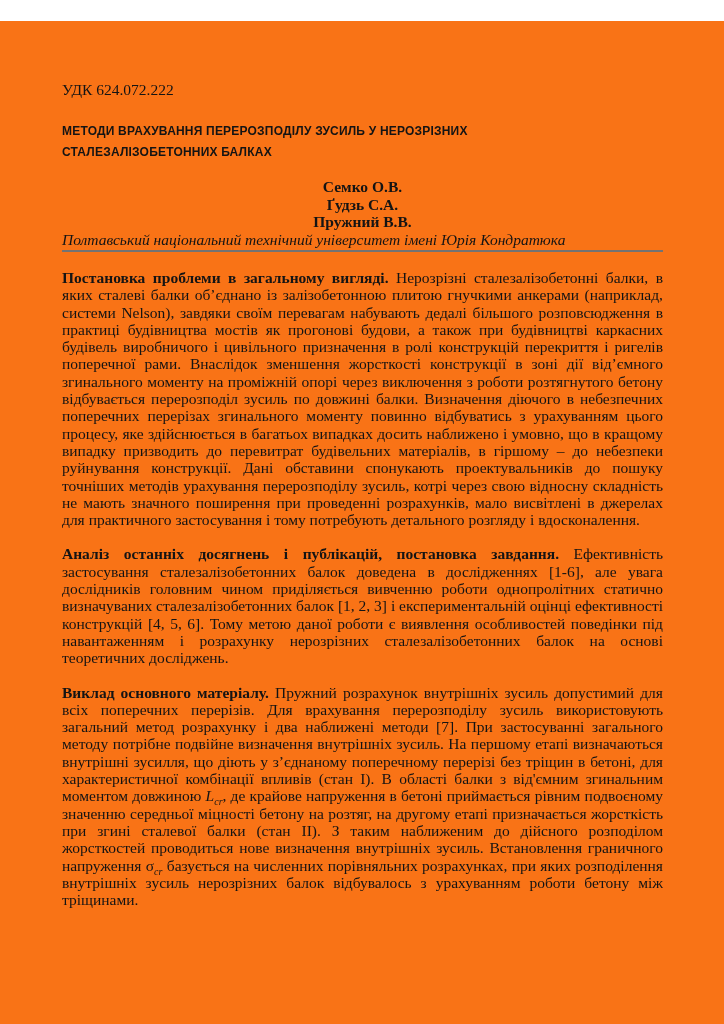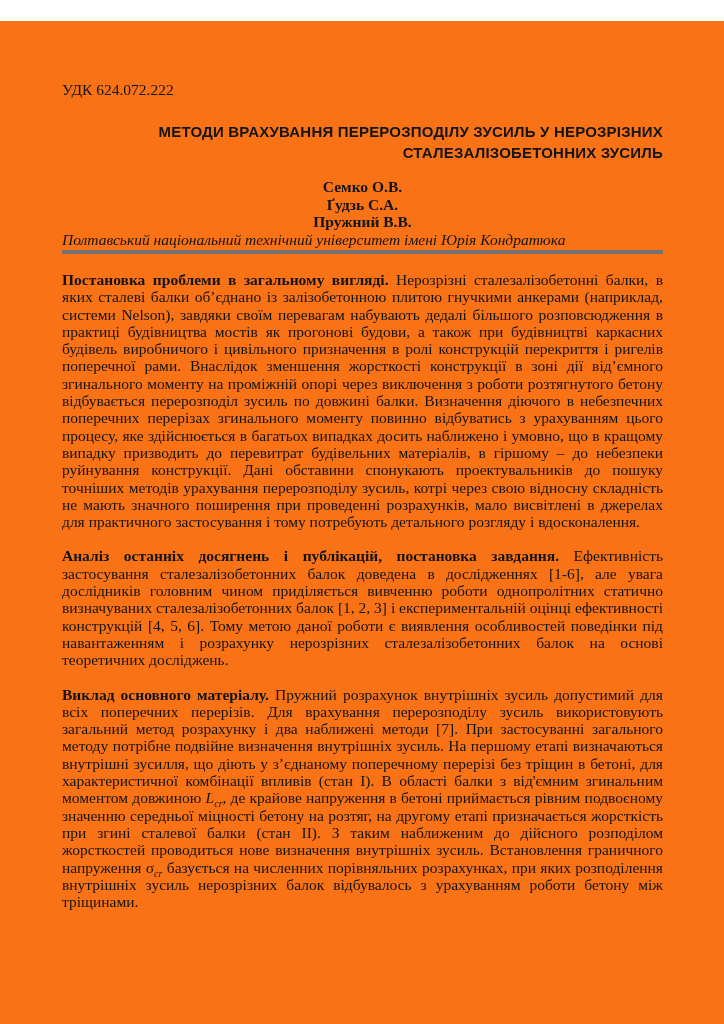--- a/index.html
+++ b/index.html
@@ -24,39 +24,39 @@
     width: 601px;
   }
   .udc {
     font-size: 15.5px;
     line-height: 18px;
   }
   .title {
     margin: 22px 0 0 0;
     font-family: "Liberation Sans", sans-serif;
     font-weight: bold;
-    font-size: 15px;
+    font-size: 12px;
     line-height: 21px;
-    text-align: right;
+    text-align: left;
     letter-spacing: 0.2px;
   }
   .title-line { display: block; }
   .authors {
     margin-top: 15px;
     font-weight: bold;
     font-size: 15.5px;
     line-height: 17.5px;
     text-align: center;
   }
   .affiliation {
     font-style: italic;
     font-size: 15.5px;
     line-height: 17.5px;
     padding-bottom: 2px;
-    border-bottom: 4px solid #737373;
+    border-bottom: 2px solid #737373;
   }
   .para {
     margin: 17px 0 0 0;
     font-size: 15.5px;
     line-height: 17.3px;
     text-align: justify;
   }
   .para .lead { font-weight: bold; }
   .var { font-style: italic; }
   .var sub, .sigma sub {
@@ -74,21 +74,21 @@
 </head>
 <body>
 
 <div class="page">
   <div class="content">
 
     <div class="udc">УДК 624.072.222</div>
 
     <h1 class="title">
       <span class="title-line">МЕТОДИ ВРАХУВАННЯ ПЕРЕРОЗПОДІЛУ ЗУСИЛЬ У НЕРОЗРІЗНИХ</span>
-      <span class="title-line">СТАЛЕЗАЛІЗОБЕТОННИХ ЗУСИЛЬ</span>
+      <span class="title-line">СТАЛЕЗАЛІЗОБЕТОННИХ БАЛКАХ</span>
     </h1>
 
     <div class="authors">
       <div class="author">Семко О.В.</div>
       <div class="author">Ґудзь С.А.</div>
       <div class="author">Пружний В.В.</div>
     </div>
 
     <div class="affiliation">Полтавський національний технічний університет імені Юрія Кондратюка</div>
 

